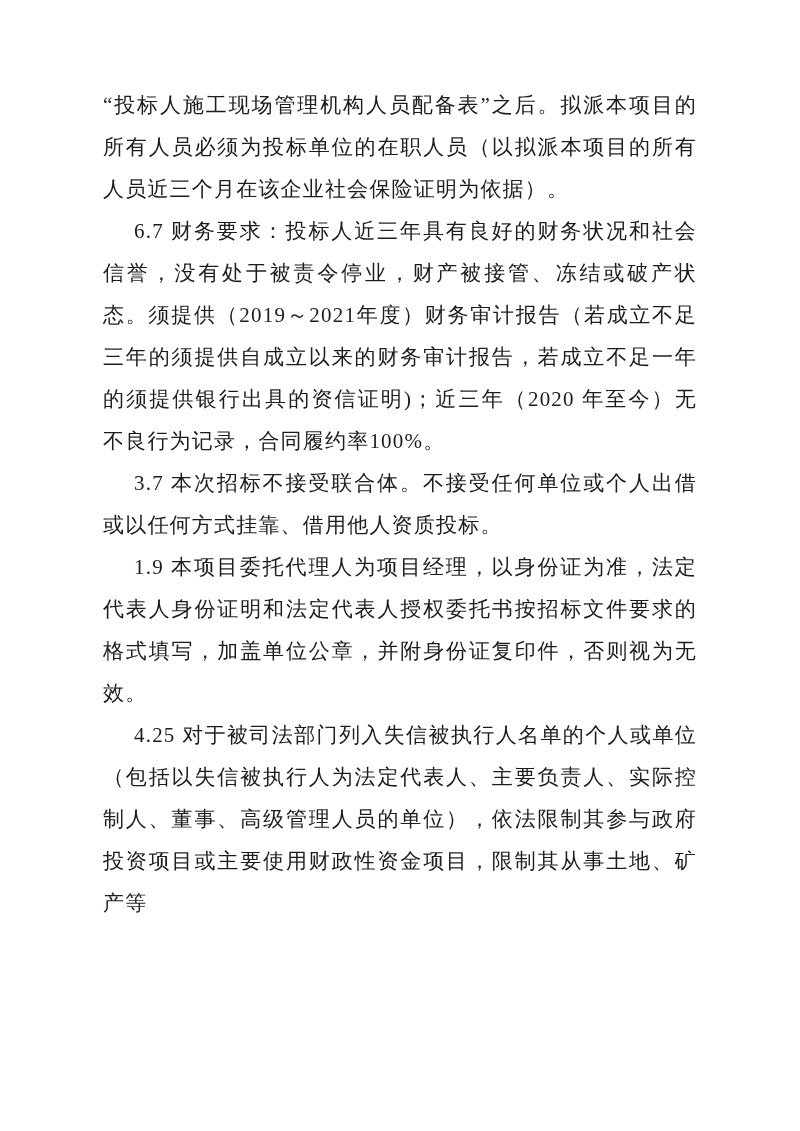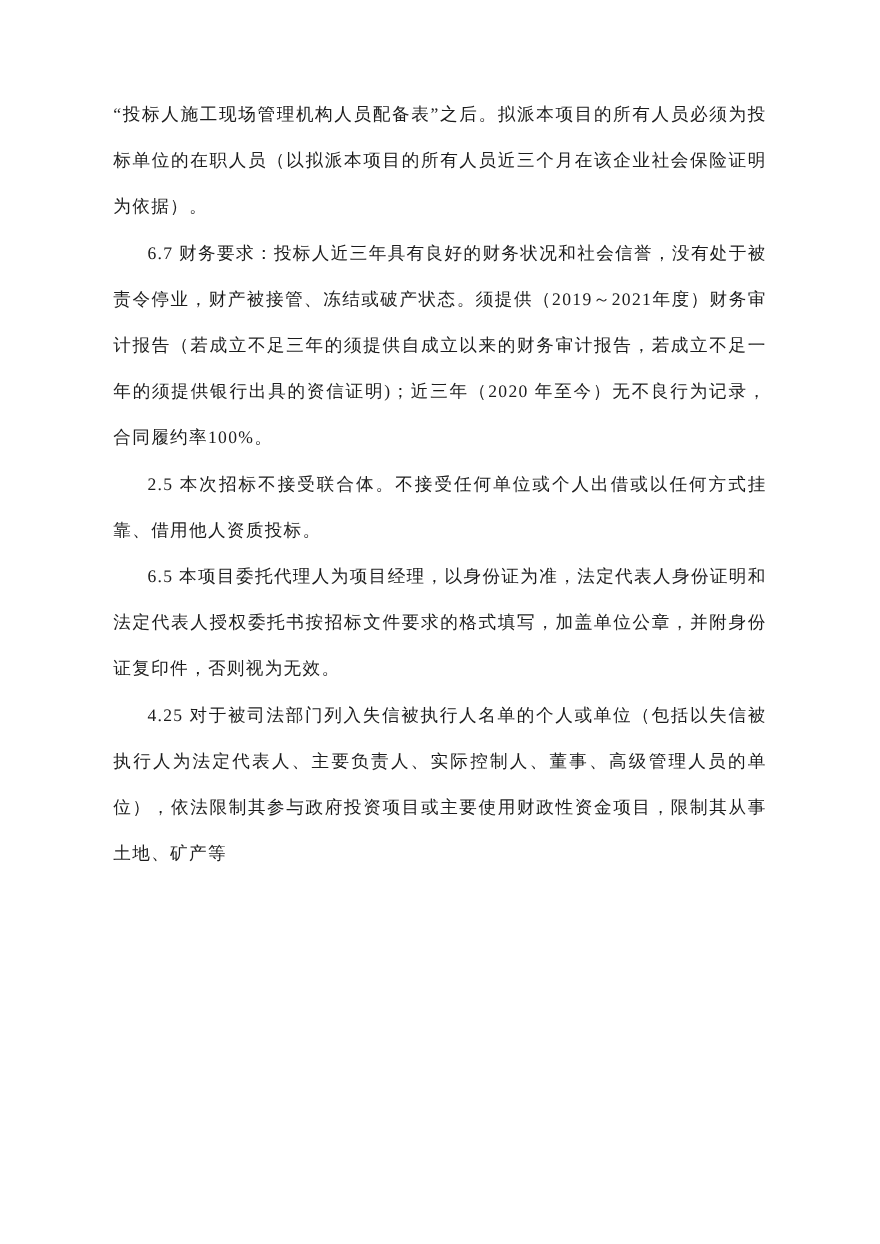--- a/index.html
+++ b/index.html
@@ -14,36 +14,36 @@
     margin: 0;
     background: #ffffff;
     overflow: hidden;
     box-sizing: border-box;
     padding: 84px 103px 0 103px;
   }
   .para {
     margin: 0;
     padding: 0;
     font-family: "Liberation Serif", "DejaVu Serif", serif;
-    font-size: 16px;
+    font-size: 21px;
     line-height: 42px;
     color: #1c1c1c;
     text-align: justify;
     text-justify: inter-character;
     letter-spacing: 1.2px;
     text-indent: 31px;
     word-break: break-all;
     overflow-wrap: anywhere;
   }
   .para.no-indent {
     text-indent: 0;
   }
 </style>
 </head>
 <body>
 
 <div class="page">
   <p class="para no-indent">“投标人施工现场管理机构人员配备表”之后。拟派本项目的所有人员必须为投标单位的在职人员（以拟派本项目的所有人员近三个月在该企业社会保险证明为依据）。</p>
   <p class="para">6.7 财务要求：投标人近三年具有良好的财务状况和社会信誉，没有处于被责令停业，财产被接管、冻结或破产状态。须提供（2019～2021年度）财务审计报告（若成立不足三年的须提供自成立以来的财务审计报告，若成立不足一年的须提供银行出具的资信证明)；近三年（2020 年至今）无不良行为记录，合同履约率100%。</p>
-  <p class="para">2.5 本次招标不接受联合体。不接受任何单位或个人出借或以任何方式挂靠、借用他人资质投标。</p>
-  <p class="para">6.5 本项目委托代理人为项目经理，以身份证为准，法定代表人身份证明和法定代表人授权委托书按招标文件要求的格式填写，加盖单位公章，并附身份证复印件，否则视为无效。</p>
+  <p class="para">3.7 本次招标不接受联合体。不接受任何单位或个人出借或以任何方式挂靠、借用他人资质投标。</p>
+  <p class="para">1.9 本项目委托代理人为项目经理，以身份证为准，法定代表人身份证明和法定代表人授权委托书按招标文件要求的格式填写，加盖单位公章，并附身份证复印件，否则视为无效。</p>
   <p class="para">4.25 对于被司法部门列入失信被执行人名单的个人或单位（包括以失信被执行人为法定代表人、主要负责人、实际控制人、董事、高级管理人员的单位），依法限制其参与政府投资项目或主要使用财政性资金项目，限制其从事土地、矿产等</p>
 </div>
 
 </body></html>

